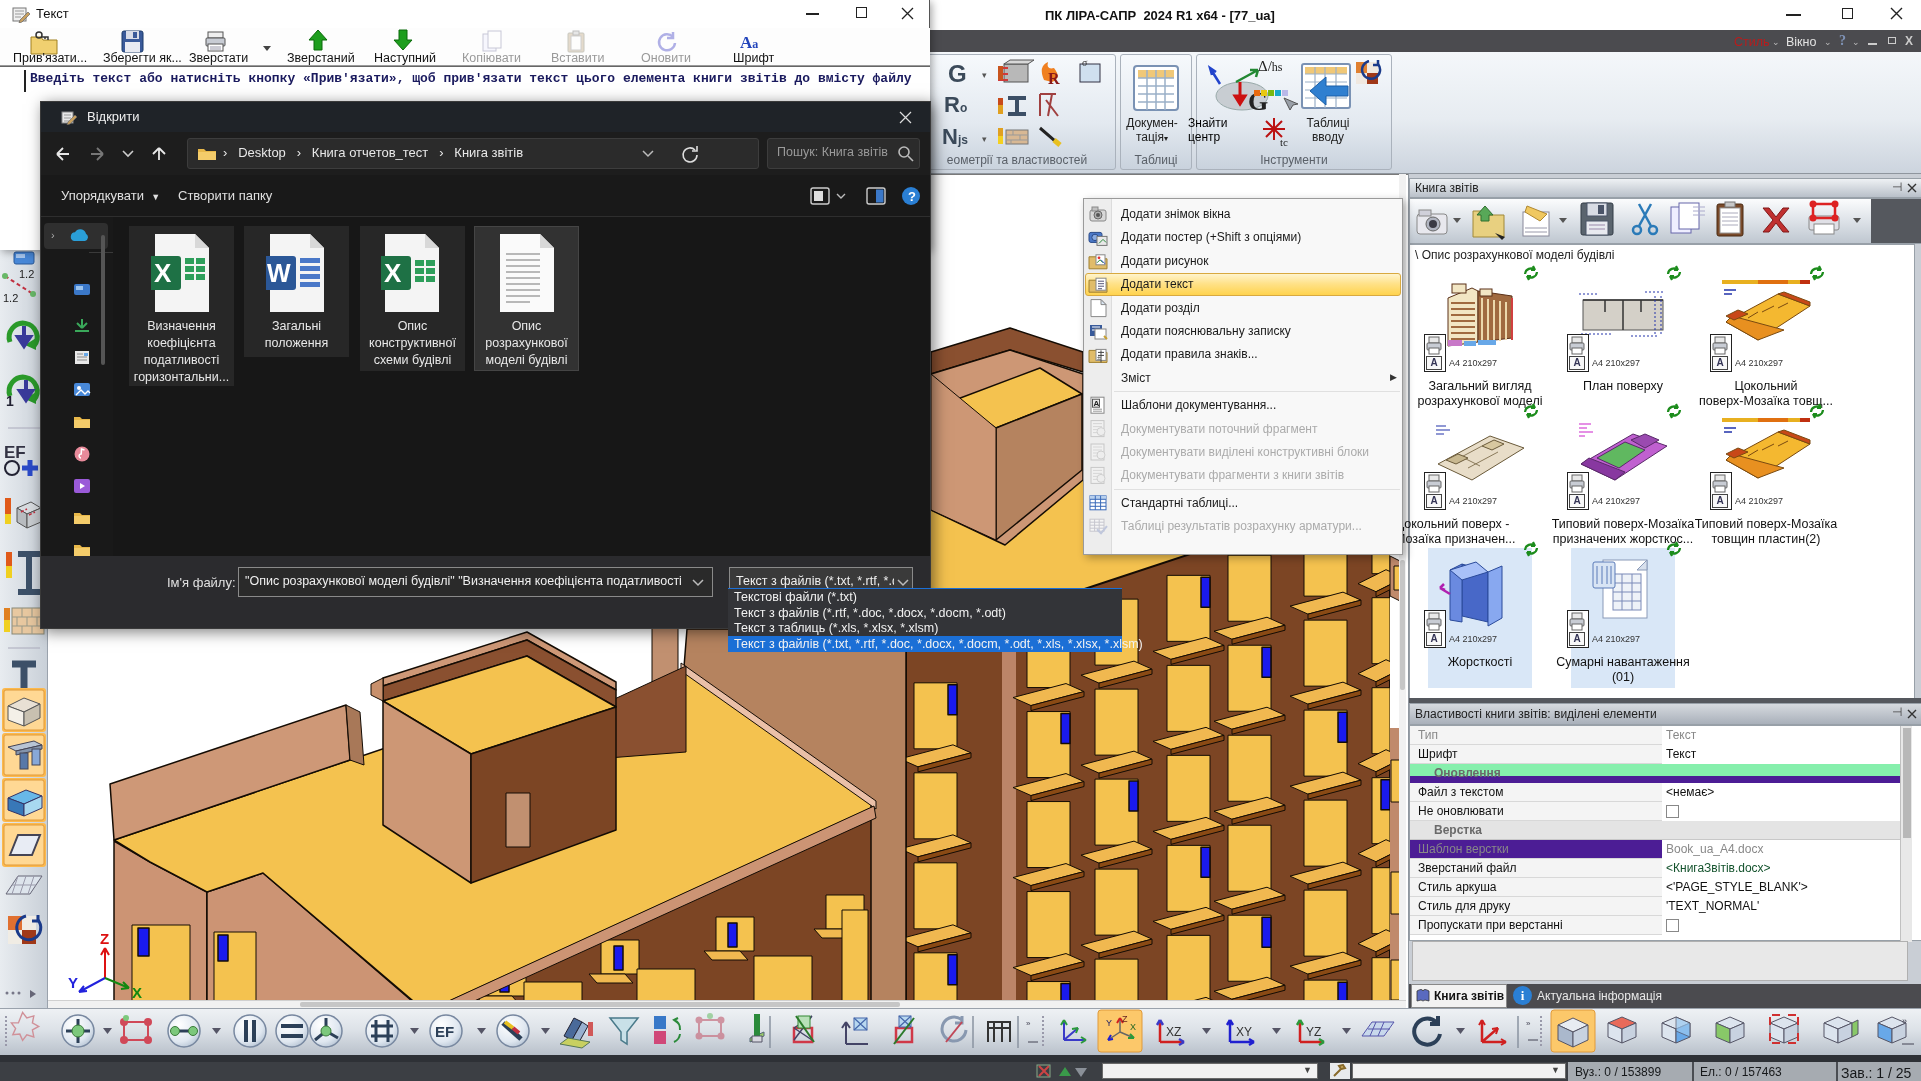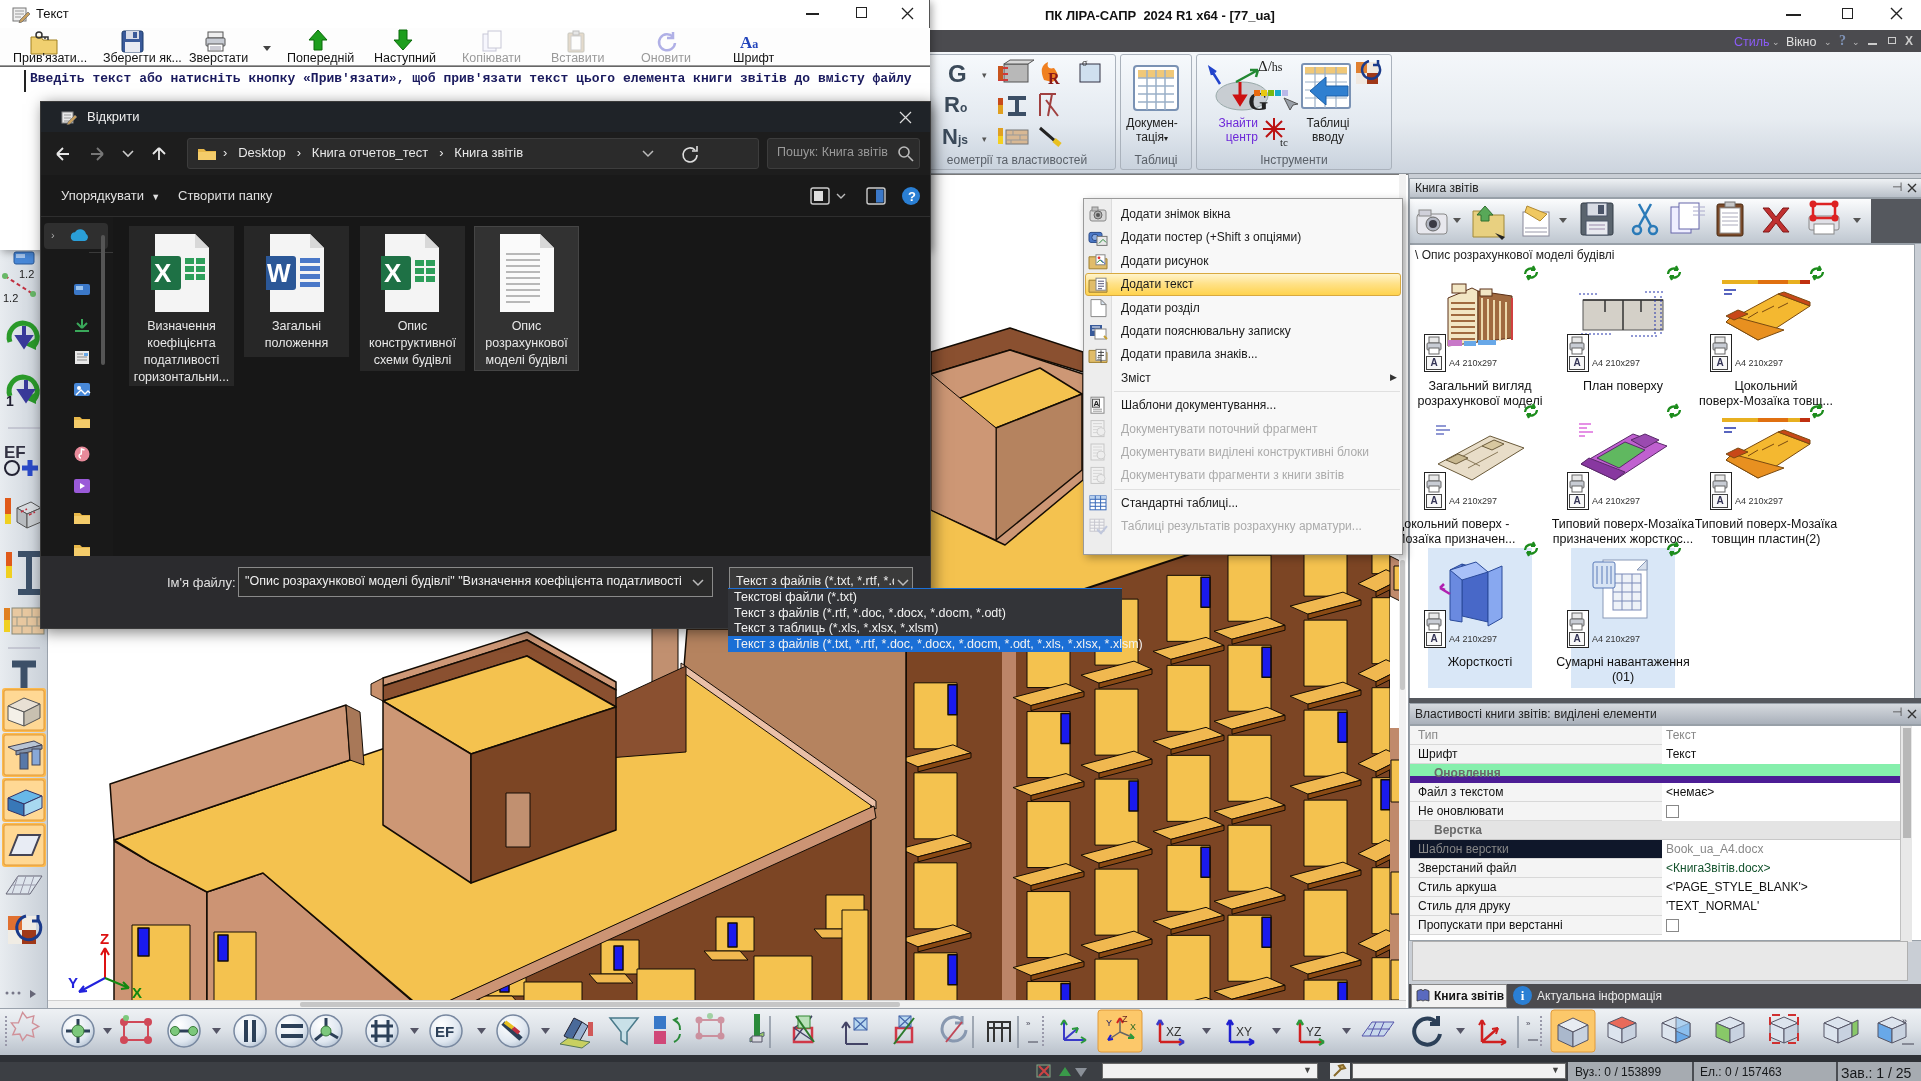--- a/index.html
+++ b/index.html
@@ -13,21 +13,21 @@
 
   <div class="abs" style="left:0;top:0;width:1921px;height:30px;background:#ffffff;"></div>
   <div class="abs" style="left:1045px;top:8px;font-size:13px;font-weight:bold;color:#111;">ПК ЛІРА-САПР&nbsp; 2024 R1 x64 - [77_ua]</div>
   <div class="abs" style="left:1786px;top:14px;width:15px;height:1.5px;background:#222;"></div>
   <div class="abs" style="left:1842px;top:8px;width:11px;height:11px;border:1.3px solid #222;"></div>
   <svg class="abs" style="left:1890px;top:7px;" width="13" height="13">
       <path d="M1 1 L12 12 M12 1 L1 12" stroke="#222" stroke-width="1.4"></path>
     </svg>
 
   <div class="abs" style="left:0;top:30px;width:1921px;height:22px;background:#4b4b4f;"></div>
-  <div class="abs" style="left:1734px;top:35px;font-size:12.5px;color:#8b5cf6;">Стиль</div>
+  <div class="abs" style="left:1734px;top:35px;font-size:12.5px;color:#b91c1c;">Стиль</div>
   <div class="abs" style="left:1772px;top:37px;font-size:9px;color:#bbb;">⌄</div>
   <div class="abs" style="left:1786px;top:35px;font-size:12.5px;color:#e2e2e2;">Вікно</div>
   <div class="abs" style="left:1824px;top:37px;font-size:9px;color:#bbb;">⌄</div>
   <div class="abs" style="left:1839px;top:33px;font-size:14px;color:#8094b8;font-weight:bold;font-family:'Liberation Serif',serif;">?</div>
   <div class="abs" style="left:1852px;top:37px;font-size:9px;color:#bbb;">⌄</div>
   <div class="abs" style="left:1868px;top:43px;width:9px;height:2px;background:#ccc;"></div>
   <div class="abs" style="left:1888px;top:37px;width:8px;height:7px;border:1.2px solid #ccc;"></div>
   <div class="abs" style="left:1905px;top:34px;font-size:12px;color:#ccc;font-weight:bold;">X</div>
 
   <div class="abs" style="left:0;top:52px;width:1921px;height:122px;background:linear-gradient(#f4f7fa,#e7ecf1 55%,#ccd4de);border-bottom:1px solid #8f969e;"></div>
@@ -75,21 +75,21 @@
     </svg>
     <div class="abs" style="left:170px;top:64px;width:104px;text-align:center;font-size:12px;color:#222;line-height:14px;">Докумен-<br>тація<span style="font-size:8px;">▾</span></div>
 
     <svg class="abs" style="left:276px;top:8px;" width="70" height="58">
       <ellipse cx="36" cy="36" rx="26" ry="14" fill="#c8cdd2" stroke="#9aa"></ellipse>
       <path d="M14 24 L4 8 M10 12 l-6 -4 l2 7" stroke="#2244cc" stroke-width="2.5" fill="none"></path>
       <path d="M30 22 L52 10 M52 10 l-8 0 m8 0 l-2 7" stroke="#228833" stroke-width="2.5" fill="none"></path>
       <path d="M34 22 v22 m0 0 l-5 -8 h10 z" stroke="#cc1111" stroke-width="3" fill="#cc1111"></path>
       <text x="42" y="50" font-size="26" font-weight="bold" font-family="Liberation Serif" fill="#222">G</text>
     </svg>
-    <div class="abs" style="left:258px;top:64px;width:70px;text-align:right;font-size:12px;color:#6d28d9;line-height:14px;">Знайти<br>центр</div>
+    <div class="abs" style="left:258px;top:64px;width:70px;text-align:left;font-size:12px;color:#000000;line-height:14px;">Знайти<br>центр</div>
 
     <div class="abs" style="left:328px;top:6px;font-size:15px;color:#222;font-family:'Liberation Serif',serif;">Δ/<span style="font-size:12px;">hs</span></div>
     <svg class="abs" style="left:324px;top:34px;" width="44" height="26">
       <rect x="0" y="4" width="6" height="6" fill="#e86a10"></rect>
         <rect x="7" y="4" width="6" height="6" fill="#e8c810"></rect>
         <rect x="14" y="4" width="6" height="6" fill="#78b810"></rect>
         <rect x="21" y="4" width="6" height="6" fill="#18a8c8"></rect>
         <rect x="28" y="4" width="6" height="6" fill="#b8b8e8"></rect>
       <path d="M30 12 l6 12 l3 -5 l5 -1 z" fill="#9aa0a8" stroke="#555"></path>
     </svg>
@@ -1007,21 +1007,21 @@
       <div class="abs" style="left:0;top:38px;width:490px;height:19px;background:#86efac;border-bottom:7px solid #4c1d95;"><span style="margin-left:24px;color:#6a6a6a;font-weight:bold;line-height:19px;">Оновлення</span></div>
       <div class="abs" style="left:0;top:57px;width:490px;height:19px;border-bottom:1px solid #d8d8d8;background:#f4f4f4;">
         <span style="position:absolute;left:8px;line-height:19px;color:#111;">Файл з текстом</span>
         <span style="position:absolute;left:252px;line-height:19px;color:#111;background:#fff;width:238px;height:19px;padding-left:4px;">&lt;немає&gt;</span>
       </div>
       <div class="abs" style="left:0;top:76px;width:490px;height:19px;border-bottom:1px solid #d8d8d8;background:#f4f4f4;">
         <span style="position:absolute;left:8px;line-height:19px;color:#111;">Не оновлювати</span>
         <span style="position:absolute;left:252px;line-height:19px;color:#111;background:#fff;width:238px;height:19px;padding-left:4px;"><span style="display:inline-block;width:13px;height:13px;border:1px solid #888;background:#fff;vertical-align:middle;"></span></span>
       </div>
       <div class="abs" style="left:0;top:95px;width:490px;height:19px;background:#e4e4e4;border-bottom:1px solid #c8c8c8;"><span style="margin-left:24px;color:#6a6a6a;font-weight:bold;line-height:19px;">Верстка</span></div>
-      <div class="abs" style="left:0;top:114px;width:490px;height:19px;border-bottom:1px solid #d8d8d8;background:#0f172a;">
+      <div class="abs" style="left:0;top:114px;width:490px;height:19px;border-bottom:1px solid #d8d8d8;background:#4c1d95;">
         <span style="position:absolute;left:8px;line-height:19px;color:#888;">Шаблон верстки</span>
         <span style="position:absolute;left:252px;line-height:19px;color:#888;background:#fff;width:238px;height:19px;padding-left:4px;">Book_ua_A4.docx</span>
       </div>
       <div class="abs" style="left:0;top:133px;width:490px;height:19px;border-bottom:1px solid #d8d8d8;background:#f4f4f4;">
         <span style="position:absolute;left:8px;line-height:19px;color:#111;">Зверстаний файл</span>
         <span style="position:absolute;left:252px;line-height:19px;color:#14532d;background:#fff;width:238px;height:19px;padding-left:4px;">&lt;КнигаЗвітів.docx&gt;</span>
       </div>
       <div class="abs" style="left:0;top:171px;width:490px;height:19px;border-bottom:1px solid #d8d8d8;background:#f4f4f4;">
         <span style="position:absolute;left:8px;line-height:19px;color:#111;">Стиль для друку</span>
         <span style="position:absolute;left:252px;line-height:19px;color:#111;background:#fff;width:238px;height:19px;padding-left:4px;">'TEXT_NORMAL'</span>
@@ -1111,21 +1111,21 @@
         <path d="M17 6 a8 8 0 1 0 2 6" fill="none" stroke="#55c" stroke-width="2.5"></path>
         <path d="M17 1 v6 h-6" fill="none" stroke="#55c" stroke-width="2.5"></path>
       </g>
 
     <text x="740" y="20" font-size="17" font-weight="bold" fill="#2244bb" font-family="Liberation Serif">A<tspan font-size="12">a</tspan></text>
   </svg>
   <div class="abs" style="left:0;top:51px;width:930px;height:15px;font-size:12.5px;color:#111;">
     <span style="position:absolute;left:13px;">Прив'язати...</span>
     <span style="position:absolute;left:103px;">Зберегти як...</span>
     <span style="position:absolute;left:189px;">Зверстати</span>
-    <span style="position:absolute;left:287px;">Попередній</span>
+    <span style="position:absolute;left:287px;">Зверстаний</span>
     <span style="position:absolute;left:374px;">Наступний</span>
     <span style="position:absolute;left:462px;color:#999;text-align:center;">Копіювати</span>
     <span style="position:absolute;left:551px;color:#999;">Вставити</span>
     <span style="position:absolute;left:641px;color:#999;">Оновити</span>
     <span style="position:absolute;left:733px;">Шрифт</span>
   </div>
 
   <div class="abs" style="left:0;top:66px;width:930px;height:184px;background:#fff;border-top:1px solid #666;"></div>
   <div class="abs" style="left:24px;top:70px;width:2px;height:22px;background:#222;"></div>
   <div class="abs" style="left:30px;top:71px;font-family:'Liberation Mono',monospace;font-size:13px;font-weight:bold;color:#1a1a5e;white-space:nowrap;">Введіть текст або натисніть кнопку «Прив'язати», щоб прив'язати текст цього елемента книги звітів до вмісту файлу</div>

